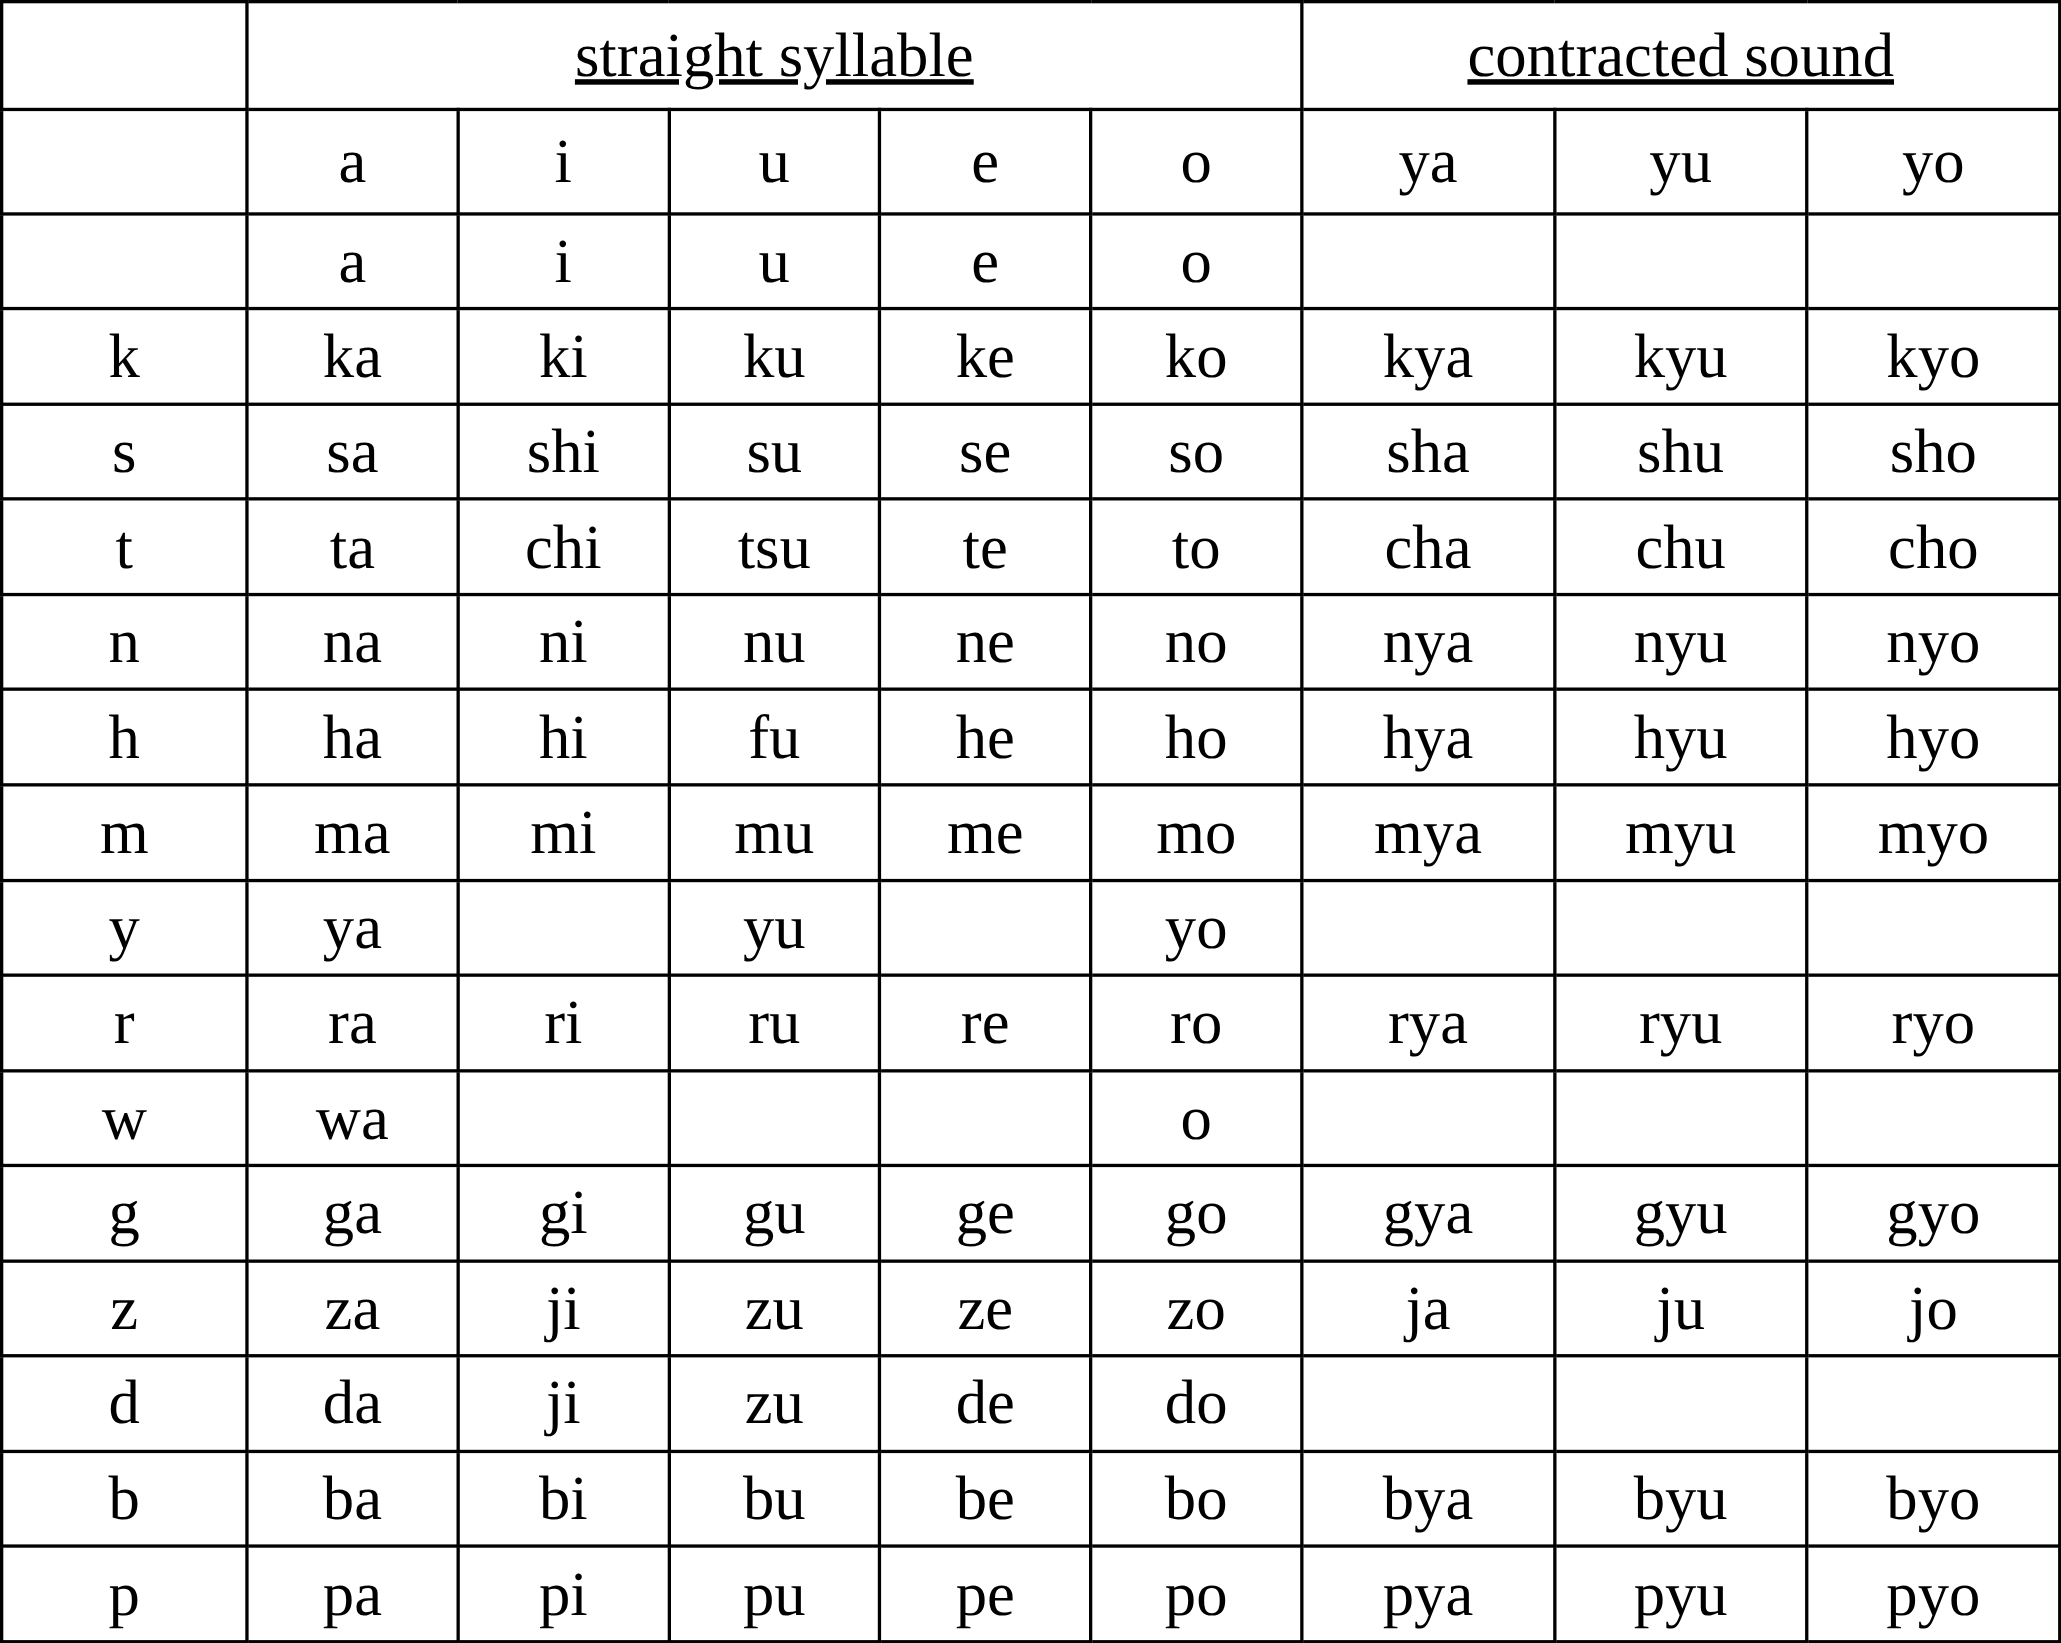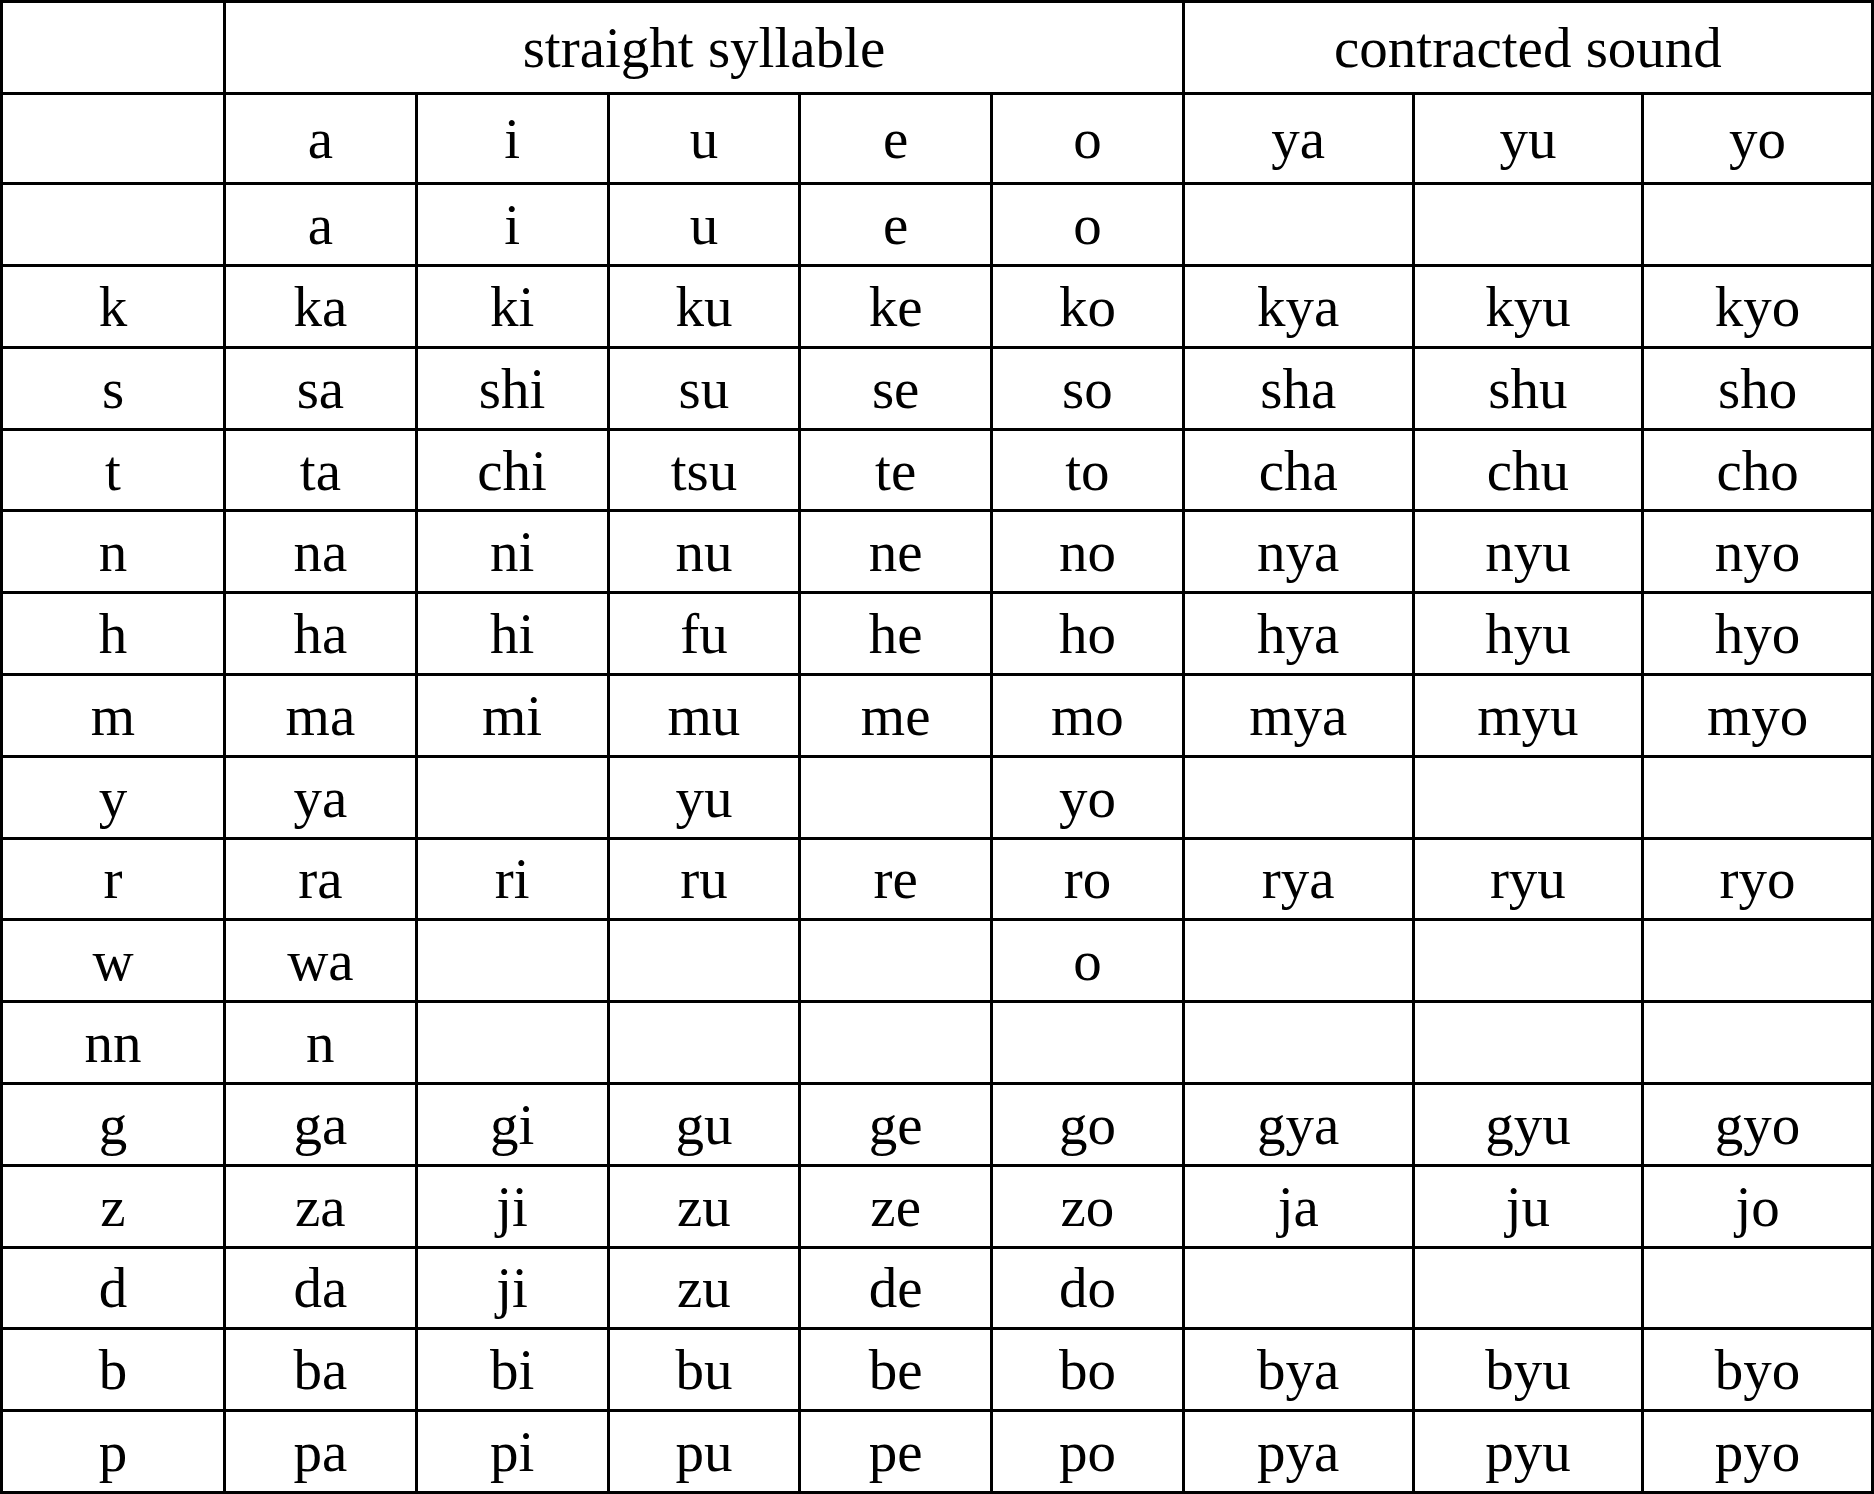--- a/index.html
+++ b/index.html
@@ -36,21 +36,21 @@
   
   .col-label   { width: 200px; }
   .col-vowel   { width: 172px; }
   .col-yoon    { width: 206px; }
 
   
   td.light { background: #7EF24E; }
   td.dark  { background: #5AD433; }
 
   
-  tr.banner-row td { height: 86px; font-size: 58px; }
+  tr.banner-row td { height: 86px; font-size: 58px; text-decoration: underline; }
   tr.vowel-head-row td { height: 84px; }
   tr.data-row td { height: 76px; }
 
   
   .banner-label { font-size: 58px; }
 </style>
 </head>
 <body>
 
 <table id="kana-table">
@@ -186,31 +186,20 @@
         <td>wa</td>
         <td></td>
         <td></td>
         <td></td>
         <td>o</td>
         <td></td>
         <td></td>
         <td></td>
       </tr>
       <tr class="data-row">
-        <td class="light">nn</td>
-        <td>n</td>
-        <td></td>
-        <td></td>
-        <td></td>
-        <td></td>
-        <td></td>
-        <td></td>
-        <td></td>
-      </tr>
-      <tr class="data-row">
         <td class="light">g</td>
         <td>ga</td>
         <td>gi</td>
         <td>gu</td>
         <td>ge</td>
         <td>go</td>
         <td>gya</td>
         <td>gyu</td>
         <td>gyo</td>
       </tr>

